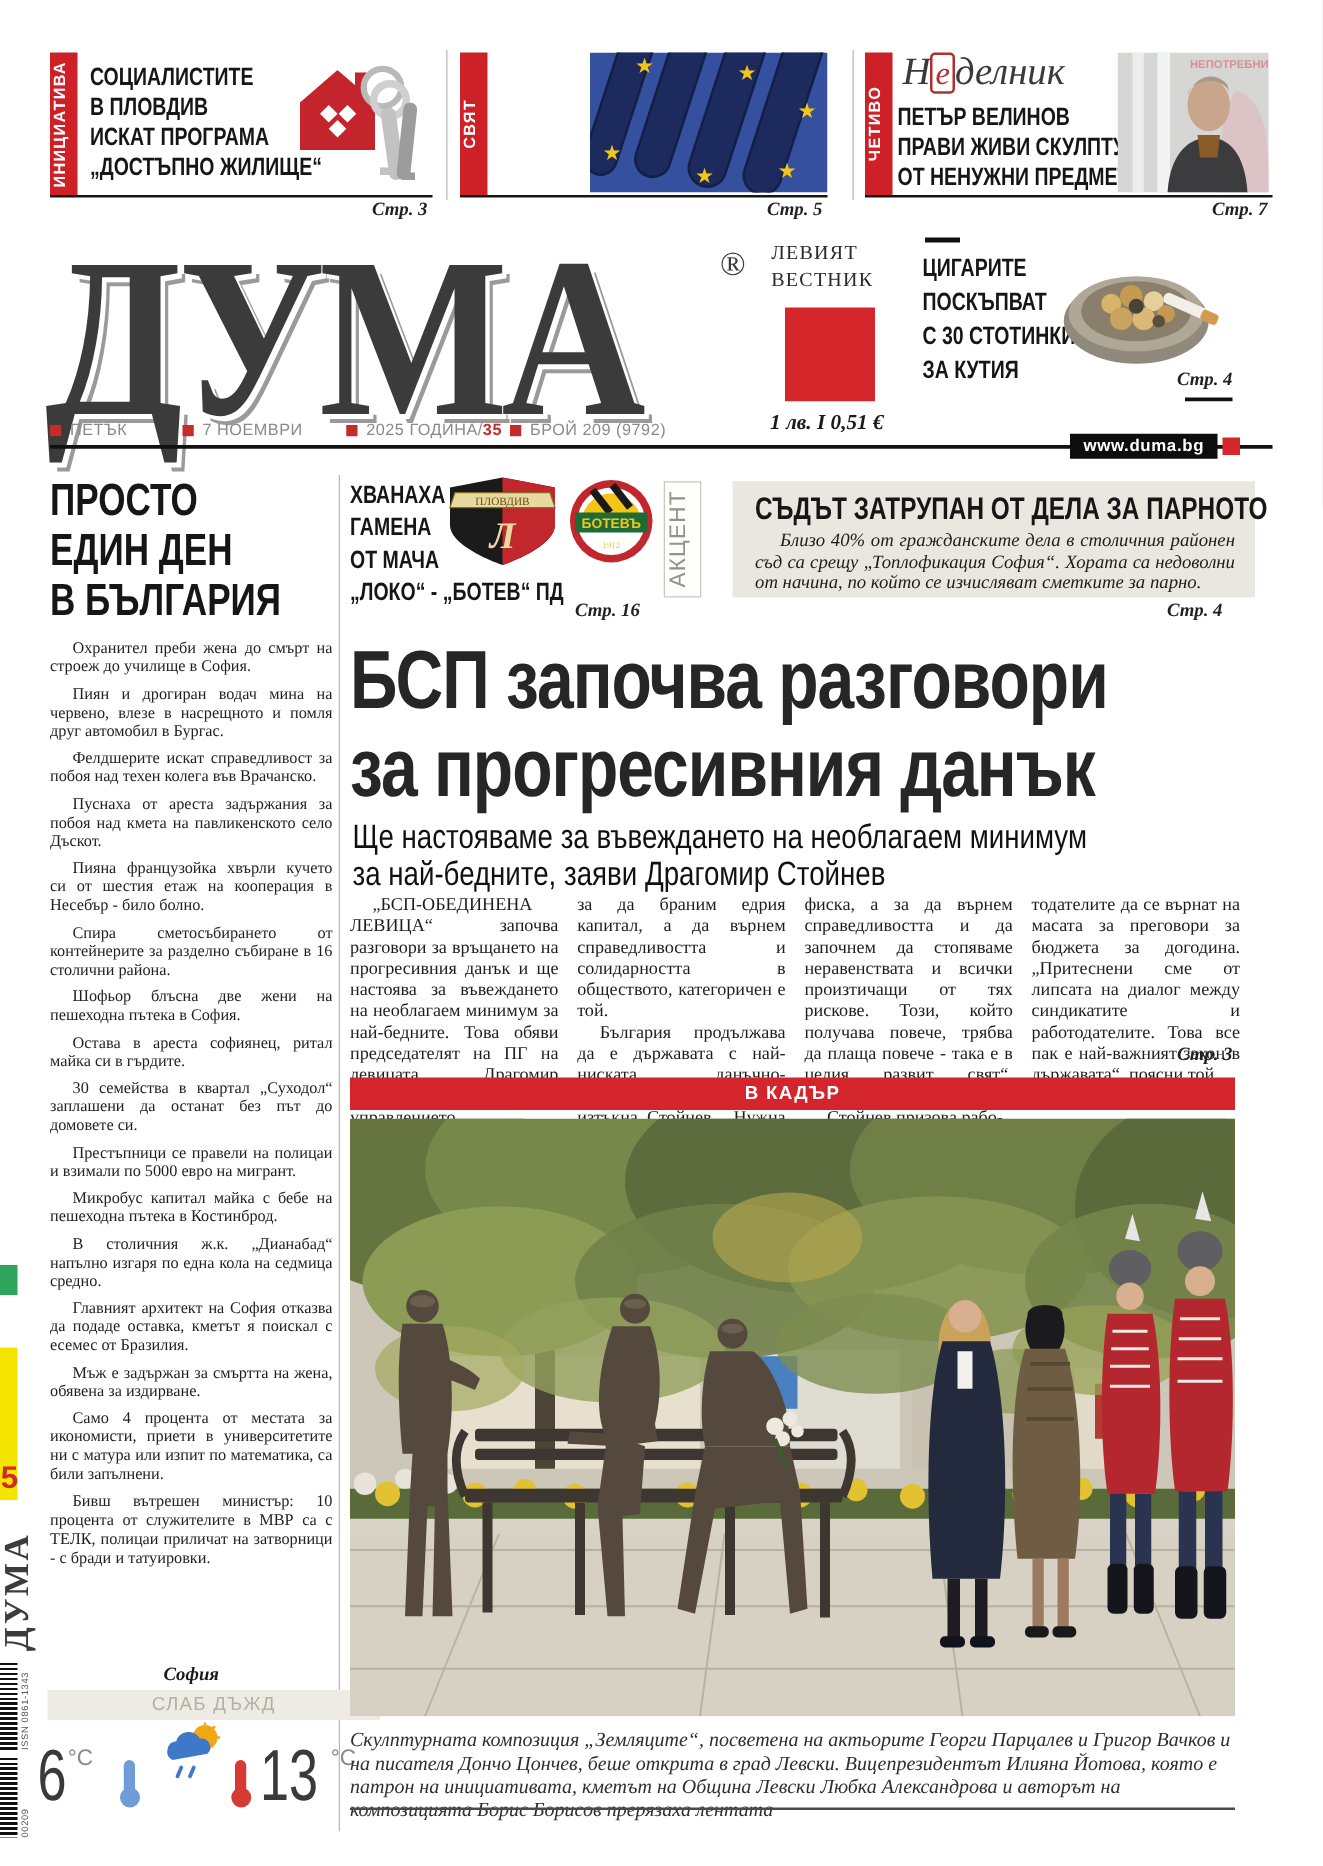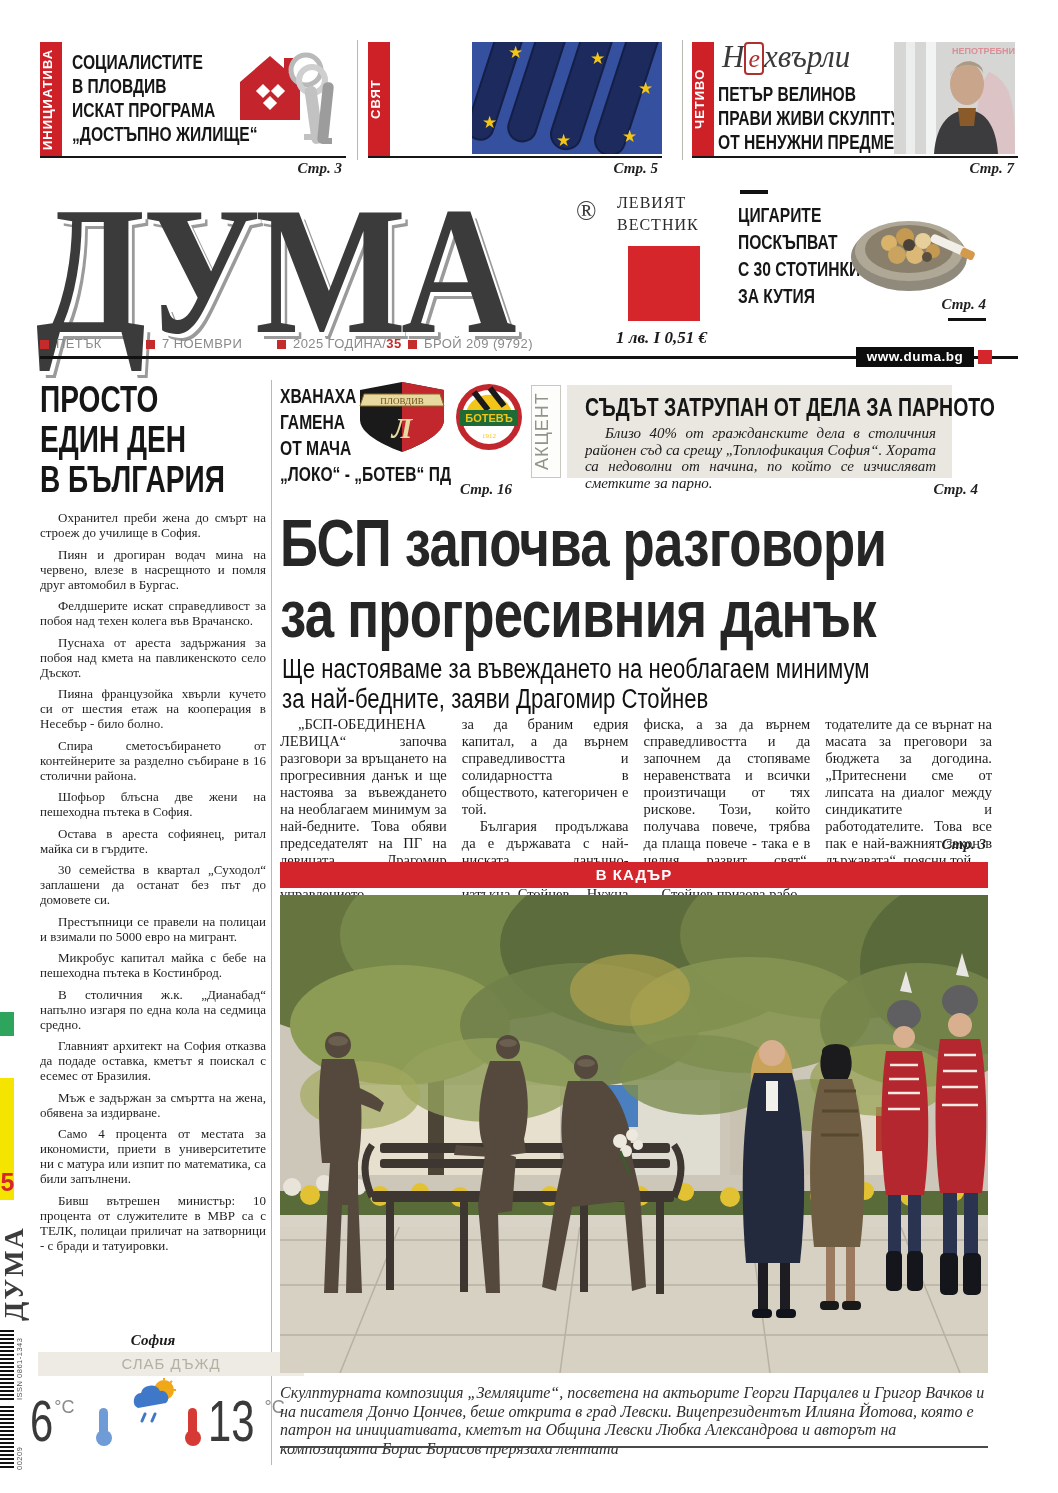--- a/index.html
+++ b/index.html
@@ -36,21 +36,21 @@
   .cond-band{background:#edebe4;color:#b3b0a4;font-family:"Liberation Sans",sans-serif;font-size:15px;
     letter-spacing:1px;text-align:center;height:24px;line-height:24px}
   .temp{font-family:"Liberation Sans",sans-serif;font-weight:400;font-size:58px;line-height:58px;color:#3a3a3a;
     transform:scaleX(.72);transform-origin:0 0;display:inline-block}
   .tempunit{font-family:"Liberation Sans",sans-serif;font-size:18px;color:#8a8a8a;vertical-align:28px;margin-left:-8px}
   .thermo{position:absolute;width:9px;height:28px;border-radius:5px;background:#cfd6df}
   .thermo:after{content:"";position:absolute;left:-3.5px;bottom:-10px;width:16px;height:16px;border-radius:50%;background:inherit}
   .thermo.blue{background:#6f9bd6}.thermo.red{background:#d63a35}
 
   
-  .akcent-box{position:absolute;left:567px;top:385px;width:385px;height:93px;background:#e9e7df;padding:7px 16px 4px 18px}
+  .akcent-box{position:absolute;left:586px;top:385px;width:418px;height:93px;background:#e9e7df;padding:7px 16px 4px 18px}
   .akcent-box .cnd{font-size:25px;line-height:30px}
   .akcent-text{font-style:italic;font-size:15px;line-height:16.5px;text-align:justify;text-indent:20px;margin-top:3px;color:#1c1c1c}
   .akcent-label{position:absolute;left:531px;top:385px;width:30px;height:93px;background:#fdfdfb;border:1px solid #c9c8c0;
     color:#93938b;font-family:"Liberation Sans",sans-serif;font-size:18px;letter-spacing:1px;
     writing-mode:vertical-rl;transform:rotate(180deg);text-align:center}
 
   
   .headline .cnd{font-size:66px;line-height:71px;letter-spacing:-1px;color:#262626;transform:scaleX(.8)}
   .subhead .cnd{font-weight:400;font-size:27px;line-height:30px;color:#111;transform:scaleX(.82)}
   .bodycols{display:flex;gap:15px;width:712px}
@@ -127,21 +127,21 @@
     </svg>
     <div class="vlabel" style="height:114px">СВЯТ</div>
     <div class="t-rule" style="top:114px;width:294px"></div>
     <div class="abs pageref" style="right:4px;top:118px">Стр. 5</div>
   </div>
 
   <div class="vdiv" style="left:682px;top:40px;height:120px"></div>
 
   <div class="abs teaser" style="left:692px;top:42px;width:326px;height:132px">
     <div class="vlabel" style="height:114px">ЧЕТИВО</div>
-    <div class="abs nedelnik" style="left:30px;top:0"><span>Н</span><span class="ebox">е</span><span>хвърли</span></div>
+    <div class="abs nedelnik" style="left:30px;top:0"><span>Н</span><span class="ebox">е</span><span>делник</span></div>
     <div class="abs" style="left:26px;top:40px">
       <span class="cnd">ПЕТЪР ВЕЛИНОВ</span>
       <span class="cnd">ПРАВИ ЖИВИ СКУЛПТУРИ</span>
       <span class="cnd">ОТ НЕНУЖНИ ПРЕДМЕТИ</span>
     </div>
     <svg class="abs" style="left:202px;top:0" width="121" height="112" viewBox="0 0 121 112">
       <rect width="121" height="112" fill="#d6d6d4"></rect>
       <rect x="12" y="0" width="9" height="112" fill="#eceeee"></rect>
       <rect x="32" y="0" width="10" height="112" fill="#f2f3f3"></rect>
       <path d="M95,30 C120,40 121,70 121,112 L80,112 C82,70 84,45 95,30" fill="#dcc3c6"></path>

